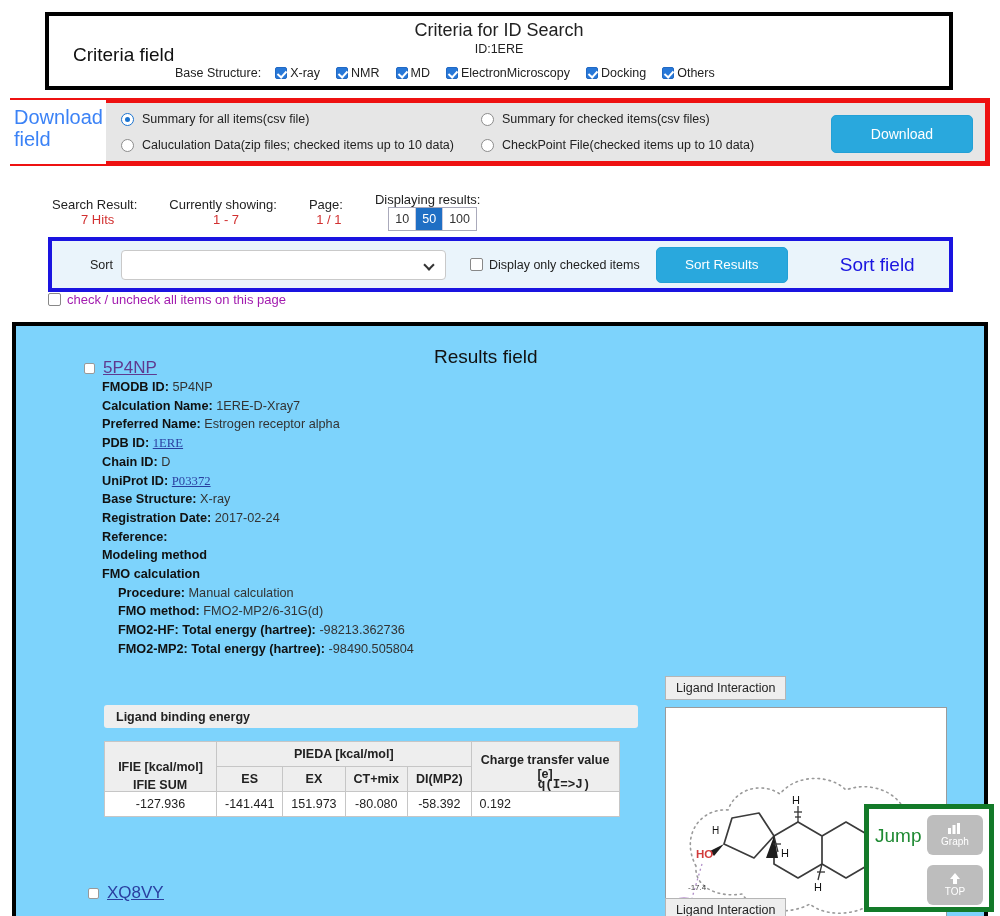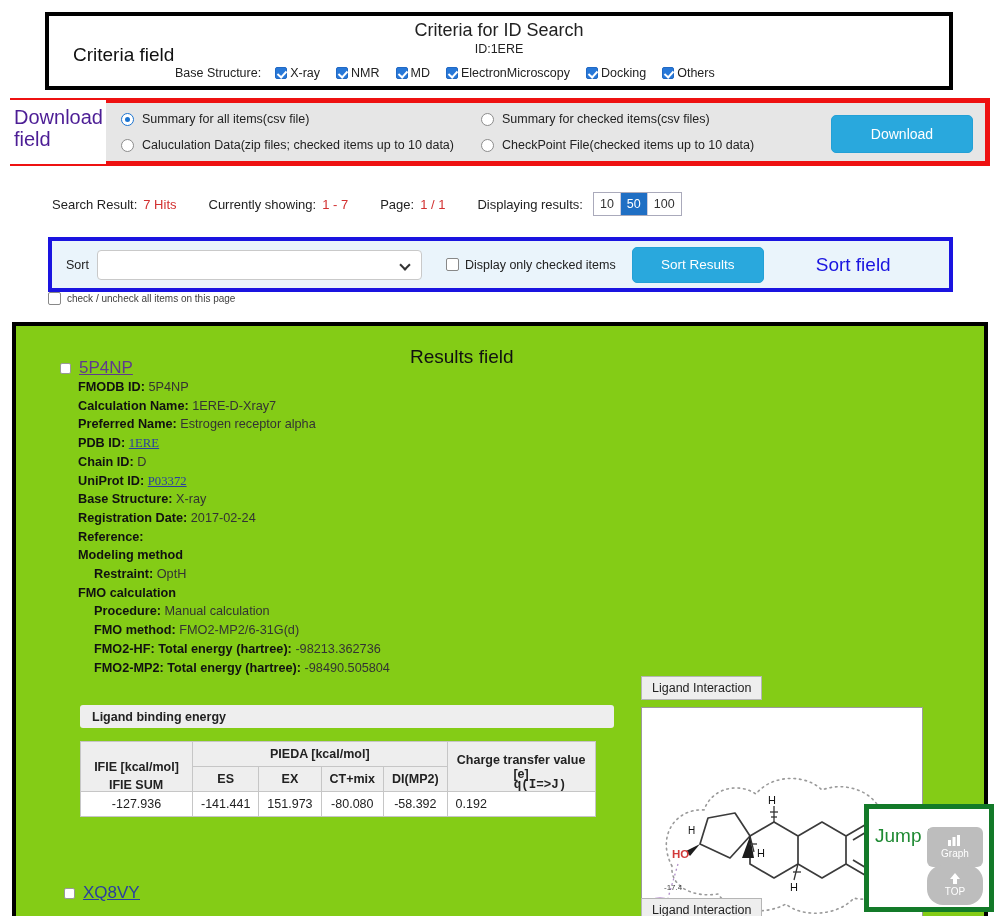--- a/index.html
+++ b/index.html
@@ -56,21 +56,21 @@
 
   
   #download-box {
     left: 10px; top: 98px; width: 980px; height: 68px;
     border: 5px solid #ee1111; background: #e6e6e6;
   }
   #download-inner { position: relative; width: 100%; height: 100%; }
   #download-anno {
     position: absolute; left: 10px; top: 100px; width: 96px; height: 64px;
     background: #fff; z-index: 6;
-    color: #4c1d95; font-size: 20px; line-height: 22px;
+    color: #3b82f6; font-size: 20px; line-height: 22px;
     padding: 6px 0 0 4px;
   }
   .radio-row { position: absolute; display: flex; align-items: center; font-size: 12.5px; }
   .radio {
     width: 13px; height: 13px; border-radius: 50%;
     border: 1px solid #8c8c8c; background: #fff;
     margin-right: 8px; position: relative; flex: none;
   }
   .radio.on { border-color: #1a73d0; }
   .radio.on::after {
@@ -83,36 +83,36 @@
     background: #29a8dd; border: 1px solid #23a0d6;
     color: #fff; font-size: 14px;
     display: flex; align-items: center; justify-content: center;
   }
 
   
   #status-row {
     position: absolute; left: 52px; top: 192px;
     display: flex; align-items: center; font-size: 13px; color: #222;
   }
-  #status-row .seg { margin-right: 32px; display:flex; align-items:center; }
+  #status-row .seg { margin-right: 32px; display:flex; align-items:center;flex-direction:column; }
   #status-row .num { color: #d23030; margin-left: 6px; }
   .pagesize { display: flex; margin-left: 10px; border: 1px solid #aab; }
   .pagesize span {
     display: flex; align-items: center; justify-content: center;
     min-width: 26px; height: 22px; padding: 0 6px;
     background: #fff; color: #333; font-size: 12.5px;
     border-right: 1px solid #ccd;
   }
   .pagesize span:last-child { border-right: none; }
   .pagesize span.active { background: #1f6fc4; color: #fff; }
 
   
   #sort-box {
     left: 48px; top: 237px; width: 905px; height: 55px;
-    border: 4px solid #1a14e0; background: #eaf4fb;
+    border: 4px solid #1a14e0; background: #eaf4fb; padding-left: 24px;
   }
   #sort-inner { position: relative; width: 100%; height: 100%; display: flex; align-items: center; }
   #sort-label { margin-left: 14px; margin-right: 8px; font-size: 12.5px; }
   #sort-select {
     width: 325px; height: 30px; border: 1px solid #c9c9c9; border-radius: 4px;
     background: #fff; position: relative; font-size: 12.5px;
   }
   #sort-select .chev {
     position: absolute; right: 12px; top: 10px;
     width: 8px; height: 8px; border: solid #333; border-width: 0 2px 2px 0;
@@ -128,28 +128,29 @@
     background: #29a8dd; border: 1px solid #23a0d6; color: #fff; font-size: 13.5px;
     display: flex; align-items: center; justify-content: center;
   }
   #sort-anno {
     margin-left: 52px; color: #1a14e0; font-size: 19px;
   }
 
   
   #checkall-row {
     position: absolute; left: 48px; top: 292px;
-    display: flex; align-items: center; font-size: 10px; color: #404040;
+    display: flex; align-items: center; font-size: 13px; color: #a21caf;
   }
 
   
   #results-box {
     left: 12px; top: 322px; width: 976px; height: 594px;
-    border: 4px solid #000; border-bottom: none; background: #84cc16;
+    border: 4px solid #000; border-bottom: none; background: #7dd3fc;
     overflow: hidden;
+    padding-left: 24px;
   }
   #results-inner { position: relative; width: 100%; height: 100%; }
   #results-anno {
     position: absolute; left: 394px; top: 20px;
     font-size: 19px; color: #111;
   }
 
   .entry-head { position: absolute; display: flex; align-items: center; }
   .entry-id {
     color: #5f3a8f; text-decoration: underline; font-size: 17px;
@@ -217,22 +218,22 @@
   #jump-anno {
     position: absolute; left: 6px; top: 14px;
     color: #1f8a33; font-size: 19px; line-height: 26px;
   }
   .jbtn {
     position: absolute; right: 6px; width: 56px; height: 40px;
     background: #bdbdbd; border-radius: 6px; color: #fff;
     display: flex; flex-direction: column; align-items: center; justify-content: center;
     font-size: 10px; line-height: 11px;
   }
-  #jbtn-graph { top: 6px; margin-top: 12px; }
-  #jbtn-top { top: 56px; border-radius: 16px; }
+  #jbtn-graph { top: 6px; }
+  #jbtn-top { top: 56px; }
   .jbtn .glyph { font-size: 11px; line-height: 12px; }
 </style>
 </head>
 <body>
 
 <div id="page">
 
   <div class="anno-box" id="criteria-box">
     <div id="criteria-inner">
       <div id="criteria-title">Criteria for ID Search</div>
@@ -348,21 +349,20 @@
         <div class="row"><span class="k">FMODB ID:</span> <span class="v">5P4NP</span></div>
         <div class="row"><span class="k">Calculation Name:</span> <span class="v">1ERE-D-Xray7</span></div>
         <div class="row"><span class="k">Preferred Name:</span> <span class="v">Estrogen receptor alpha</span></div>
         <div class="row"><span class="k">PDB ID:</span> <span class="lnk">1ERE</span></div>
         <div class="row"><span class="k">Chain ID:</span> <span class="v">D</span></div>
         <div class="row"><span class="k">UniProt ID:</span> <span class="lnk">P03372</span></div>
         <div class="row"><span class="k">Base Structure:</span> <span class="v">X-ray</span></div>
         <div class="row"><span class="k">Registration Date:</span> <span class="v">2017-02-24</span></div>
         <div class="row"><span class="k">Reference:</span> <span class="v"></span></div>
         <div class="row"><span class="k">Modeling method</span> <span class="v"></span></div>
-        <div class="row indent"><span class="k">Restraint:</span> <span class="v">OptH</span></div>
         <div class="row"><span class="k">FMO calculation</span> <span class="v"></span></div>
         <div class="row indent"><span class="k">Procedure:</span> <span class="v">Manual calculation</span></div>
         <div class="row indent"><span class="k">FMO method:</span> <span class="v">FMO2-MP2/6-31G(d)</span></div>
         <div class="row indent"><span class="k">FMO2-HF: Total energy (hartree):</span> <span class="v">-98213.362736</span></div>
         <div class="row indent"><span class="k">FMO2-MP2: Total energy (hartree):</span> <span class="v">-98490.505804</span></div>
       </div>
 
       <div id="lbe-bar">Ligand binding energy</div>
 
       <table id="energy-table">

